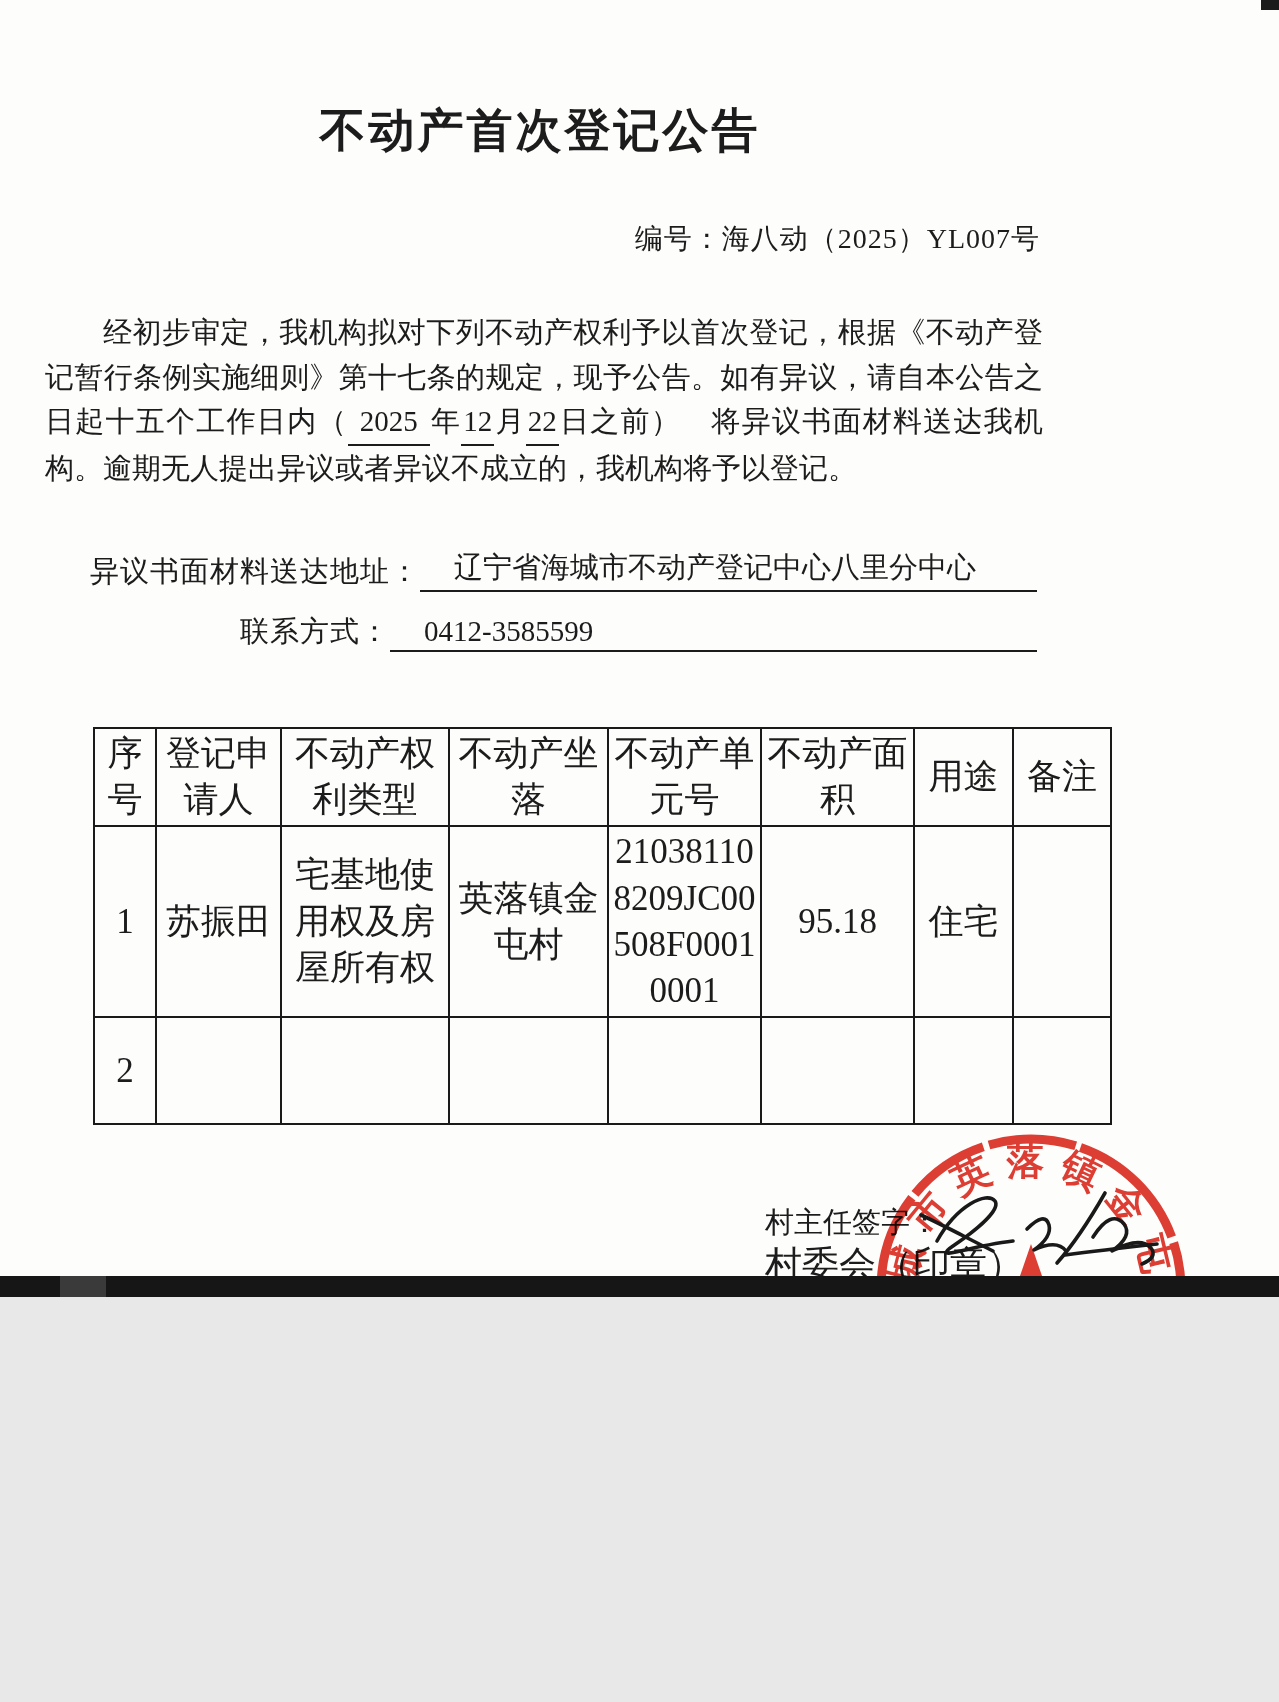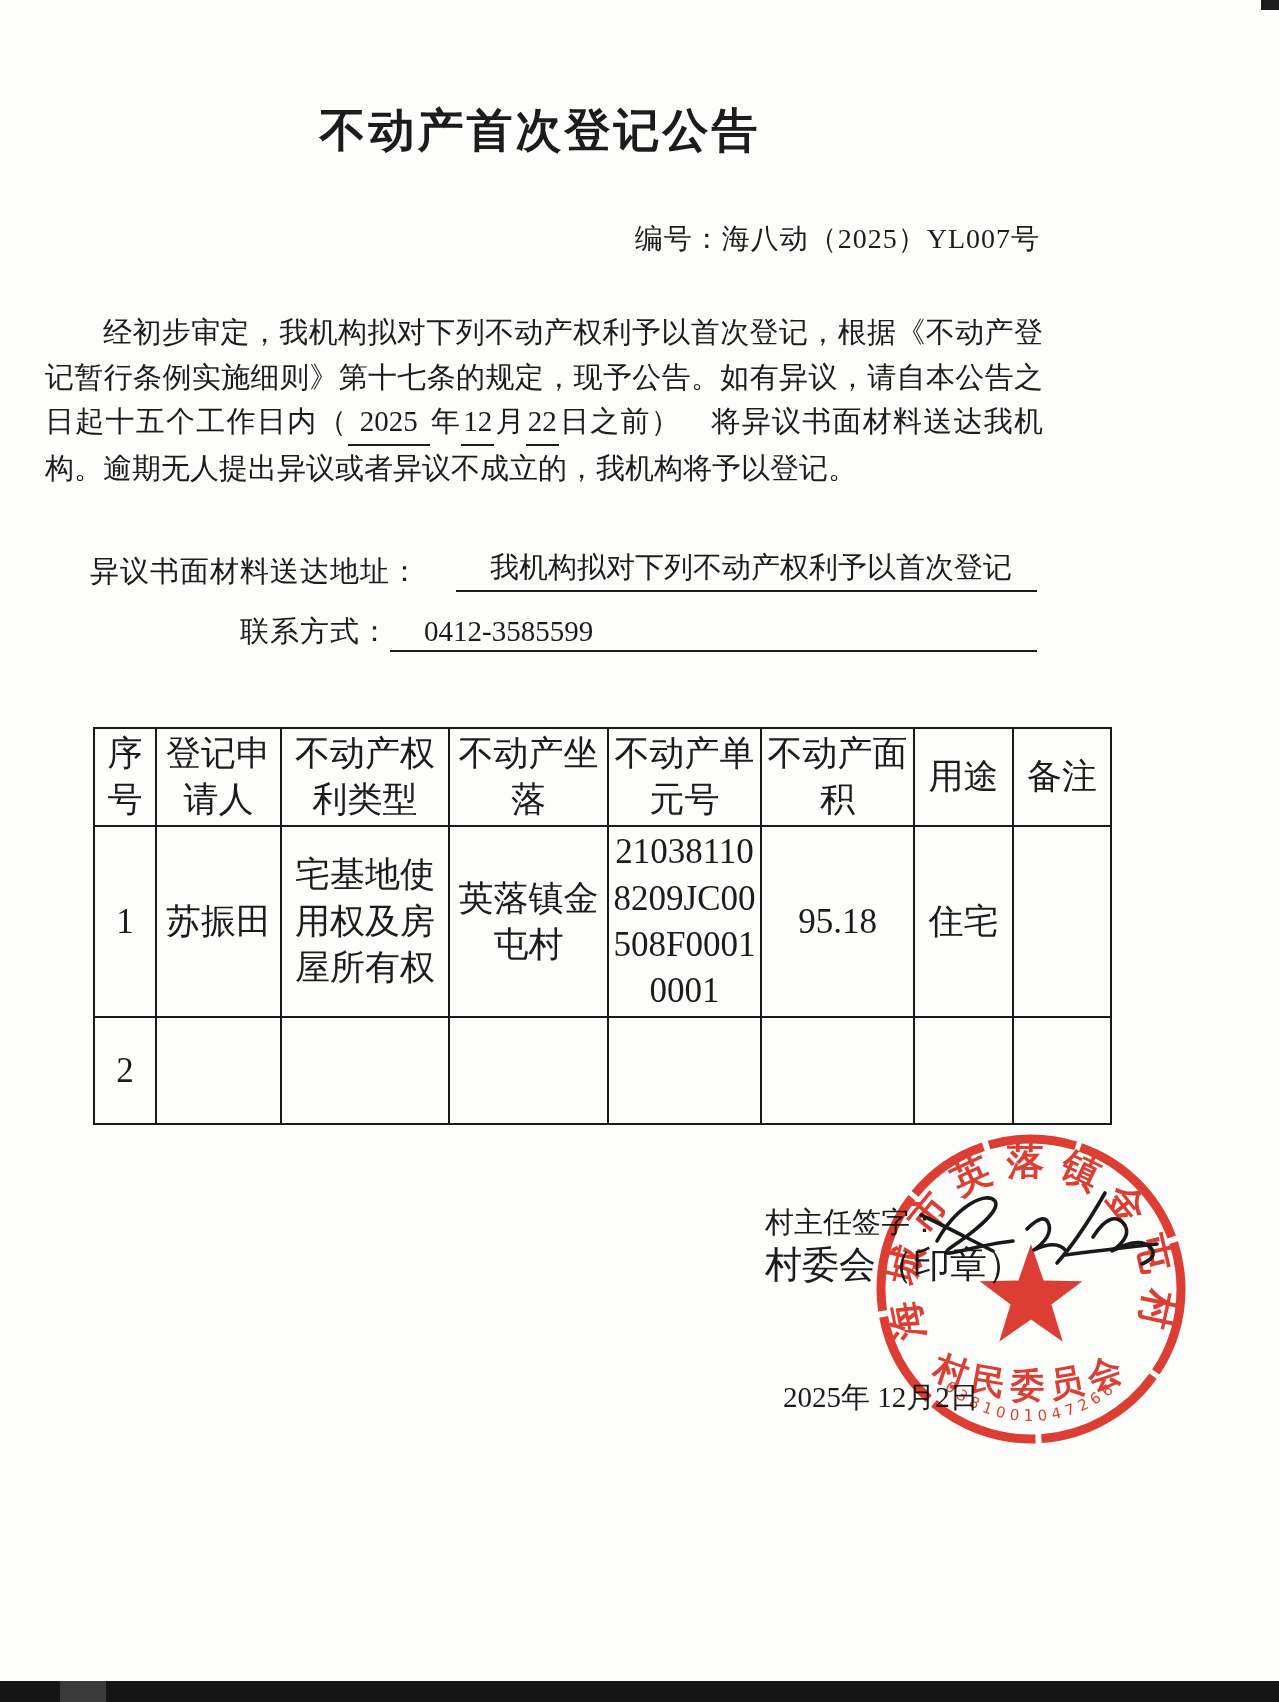--- a/index.html
+++ b/index.html
@@ -8,21 +8,21 @@
   }
   html,body{margin:0;padding:0;}
   body{
     background:#e8e8e8;
     font-family:"Liberation Serif","DejaVu Serif",serif;
     color:var(--ink);
   }
   .page{
     position:relative;
     width:1279px;
-    height:1702px;
+    height:1297px;
     margin:0 auto;
     background:#fdfdfc;
     overflow:hidden;
   }
   
   .title{
     position:absolute; left:0; top:100px; width:1080px;
     text-align:center;
     font-size:46px; font-weight:bold; letter-spacing:3px;
   }
@@ -48,21 +48,21 @@
   
   .fill-row{
     position:absolute; display:flex; align-items:flex-end;
     font-size:29px;
   }
   .fill-row .lbl{white-space:nowrap; letter-spacing:1px;}
   .fill-row .line{
     flex:1; border-bottom:2.5px solid var(--ink);
     padding:0 0 2px 34px; white-space:nowrap;
   }
-  .row-address{left:90px; top:548px; width:947px;gap:36px;}
+  .row-address{left:90px; top:548px; width:947px;}
   .row-contact{left:240px; top:612px; width:797px;}
   
   table.reg{
     position:absolute; left:93px; top:727px;
     border-collapse:collapse; table-layout:fixed;
     width:1017px;
     font-size:35px; line-height:1.32;
   }
   table.reg th, table.reg td{
     border:2.5px solid #1a1a1a;
@@ -108,21 +108,21 @@
   <div class="title">不动产首次登记公告</div>
 
   <div class="doc-number">编号：海八动（2025）YL007号</div>
 
   <div class="para">
     <span>经初步审定，我机构拟对下列不动产权利予以首次登记，根据《不动产登记暂行条例实施细则》第十七条的规定，现予公告。如有异议，请自本公告之日起十五个工作日内（</span><span class="blank year">2025</span><span>年</span><span class="blank mo">12</span><span>月</span><span class="blank dy">22</span><span>日之前）　将异议书面材料送达我机构。逾期无人提出异议或者异议不成立的，我机构将予以登记。</span>
   </div>
 
   <div class="fill-row row-address">
     <span class="lbl">异议书面材料送达地址：</span>
-    <span class="line">我机构拟对下列不动产权利予以首次登记</span>
+    <span class="line">辽宁省海城市不动产登记中心八里分中心</span>
   </div>
 
   <div class="fill-row row-contact">
     <span class="lbl">联系方式：</span>
     <span class="line">0412-3585599</span>
   </div>
 
   <table class="reg">
     <colgroup>
       <col style="width:62px">

